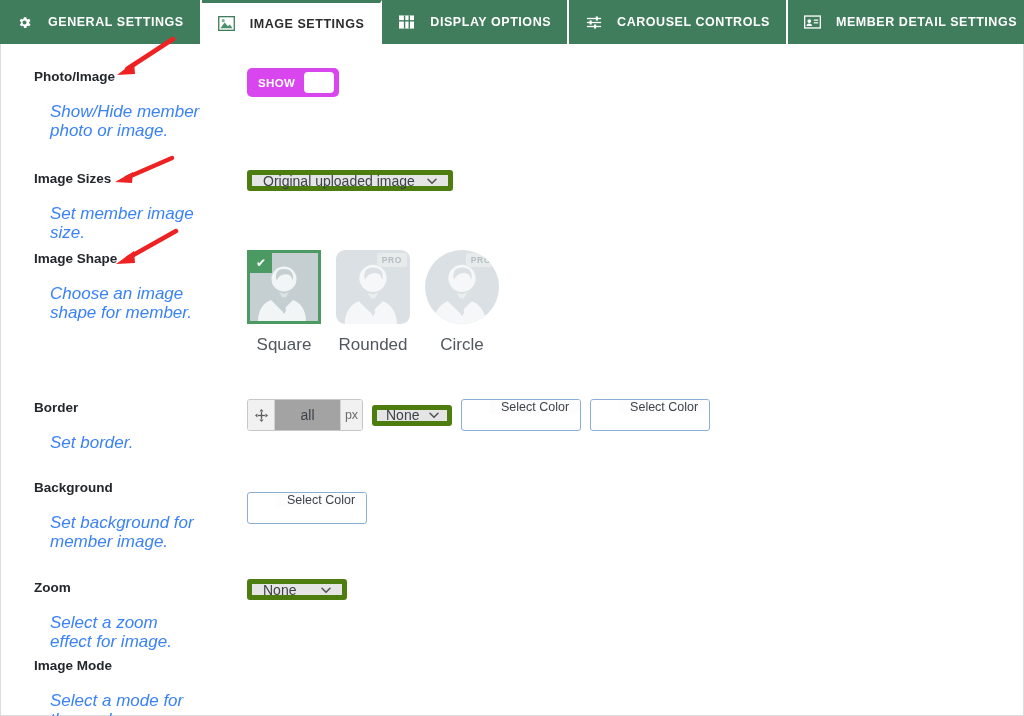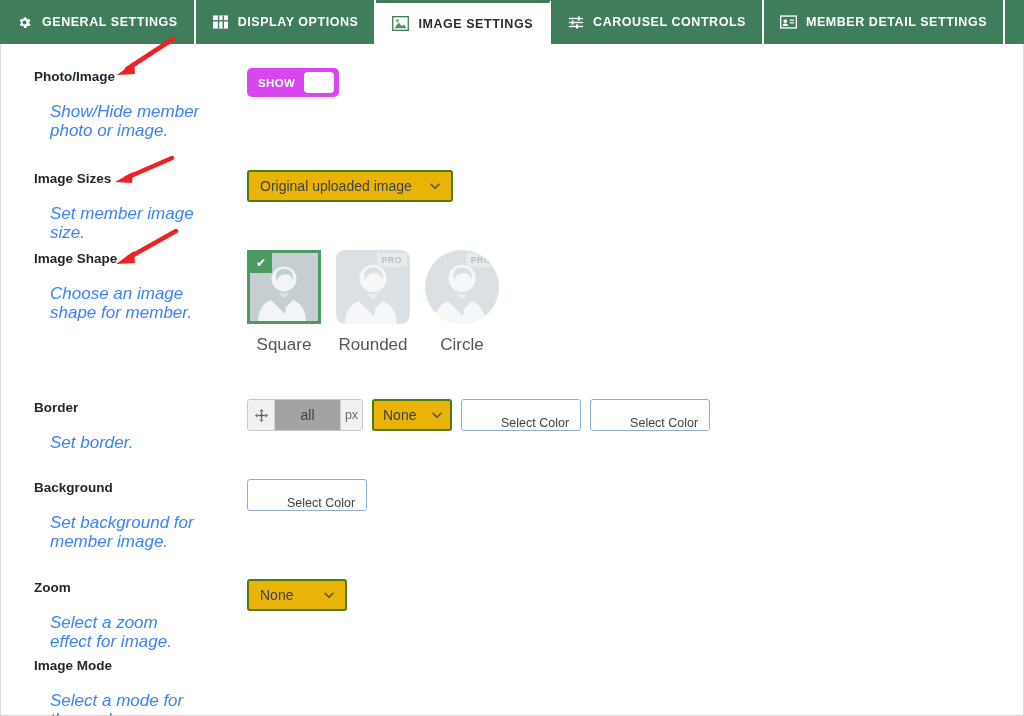--- a/index.html
+++ b/index.html
@@ -23,21 +23,21 @@
     display: flex;
     height: 44px;
     width: 100%;
     background: #ffffff;
     align-items: stretch;
   }
   .tab {
     display: flex;
     align-items: center;
     justify-content: center;
-    gap: 9px;
+    gap: 15px;
     background: #3f7d5c;
     color: #ffffff;
     font-size: 12.5px;
     font-weight: bold;
     letter-spacing: 0.55px;
     padding: 0 16px;
     border-right: 2px solid #ffffff;
     cursor: pointer;
     white-space: nowrap;
     flex: 0 0 auto;
@@ -119,24 +119,24 @@
     width: 30px; height: 21px;
     background: #ffffff;
     border-radius: 4px;
   }
 
   
   .sel {
     position: relative;
     display: inline-flex;
     align-items: center;
-    background: #eab308;
-    border: 2px solid #4d7c0f;
+    background: #e5e5e5;
+    border: 5px solid #4d7c0f;
     border-radius: 3px;
-    height: 32px;
+    height: 21px;
     font-size: 14px;
     color: #3c434a;
     padding: 0 34px 0 11px;
     cursor: pointer;
     white-space: nowrap;
   }
   .sel .chev {
     position: absolute;
     right: 10px; top: 50%;
     transform: translateY(-50%);
@@ -224,21 +224,21 @@
     width: 22px;
     display: flex; align-items: center; justify-content: center;
     background: #f1f1f1;
     border-left: 1px solid #d2d2d2;
     font-size: 12.5px;
     color: #6b6b6b;
     cursor: pointer;
   }
   .colorbtn {
     display: flex;
-    align-items: flex-end;
+    align-items: flex-start;
     height: 32px;
     border: 1px solid #8bafd4;
     border-radius: 3px;
     overflow: hidden;
     background: #fff;
     cursor: pointer;
   }
   .colorbtn .swatch {
     width: 28px;
     background: #ffffff;
@@ -262,43 +262,43 @@
 
   <div class="tabbar">
 
     <div class="tab">
       <span class="ticon">
         <svg width="15" height="15" viewBox="0 0 24 24" fill="#ffffff">
           <path d="M19.4 13a7.6 7.6 0 0 0 0-2l2.1-1.6-2-3.4-2.5 1a7.6 7.6 0 0 0-1.7-1l-.4-2.6h-4l-.4 2.6a7.6 7.6 0 0 0-1.7 1l-2.5-1-2 3.4L6.6 11a7.6 7.6 0 0 0 0 2l-2.1 1.6 2 3.4 2.5-1c.5.4 1.1.8 1.7 1l.4 2.6h4l.4-2.6c.6-.2 1.2-.6 1.7-1l2.5 1 2-3.4L19.4 13zM12 15.2A3.2 3.2 0 1 1 12 8.8a3.2 3.2 0 0 1 0 6.4z"></path>
         </svg>
       </span>
       <span>GENERAL SETTINGS</span>
+    </div>
+
+    <div class="tab active">
+      <span class="ticon">
+        <svg width="17" height="15" viewBox="0 0 18 16">
+          <rect x="0.7" y="0.7" width="16.6" height="14.6" fill="none" stroke="#3f7d5c" stroke-width="1.4"></rect>
+          <circle cx="5.5" cy="5" r="1.7" fill="#7fae93"></circle>
+          <path d="M2.5 13 L7 7 L10.5 11 L12.5 9 L15.5 13 Z" fill="#4b8f6b"></path>
+        </svg>
+      </span>
+      <span>IMAGE SETTINGS</span>
     </div>
 
     <div class="tab">
       <span class="ticon">
         <svg width="15" height="14" viewBox="0 0 16 14">
           <rect x="0" y="0" width="16" height="14" fill="#ffffff"></rect>
           <rect x="5.2" y="0" width="1.5" height="14" fill="#3f7d5c"></rect>
           <rect x="10.2" y="0" width="1.5" height="14" fill="#3f7d5c"></rect>
           <rect x="0" y="5" width="16" height="1.5" fill="#3f7d5c"></rect>
         </svg>
       </span>
       <span>DISPLAY OPTIONS</span>
-    </div>
-
-    <div class="tab active">
-      <span class="ticon">
-        <svg width="17" height="15" viewBox="0 0 18 16">
-          <rect x="0.7" y="0.7" width="16.6" height="14.6" fill="none" stroke="#3f7d5c" stroke-width="1.4"></rect>
-          <circle cx="5.5" cy="5" r="1.7" fill="#7fae93"></circle>
-          <path d="M2.5 13 L7 7 L10.5 11 L12.5 9 L15.5 13 Z" fill="#4b8f6b"></path>
-        </svg>
-      </span>
-      <span>IMAGE SETTINGS</span>
     </div>
 
     <div class="tab">
       <span class="ticon">
         <svg width="16" height="15" viewBox="0 0 18 16" stroke="#ffffff" stroke-width="1.5">
           <line x1="1" y1="3.5" x2="17" y2="3.5"></line>
           <line x1="1" y1="8" x2="17" y2="8"></line>
           <line x1="1" y1="12.5" x2="17" y2="12.5"></line>
           <rect x="11" y="1.2" width="2.4" height="4.6" fill="#ffffff" stroke="none"></rect>
           <rect x="4" y="5.7" width="2.4" height="4.6" fill="#ffffff" stroke="none"></rect>

